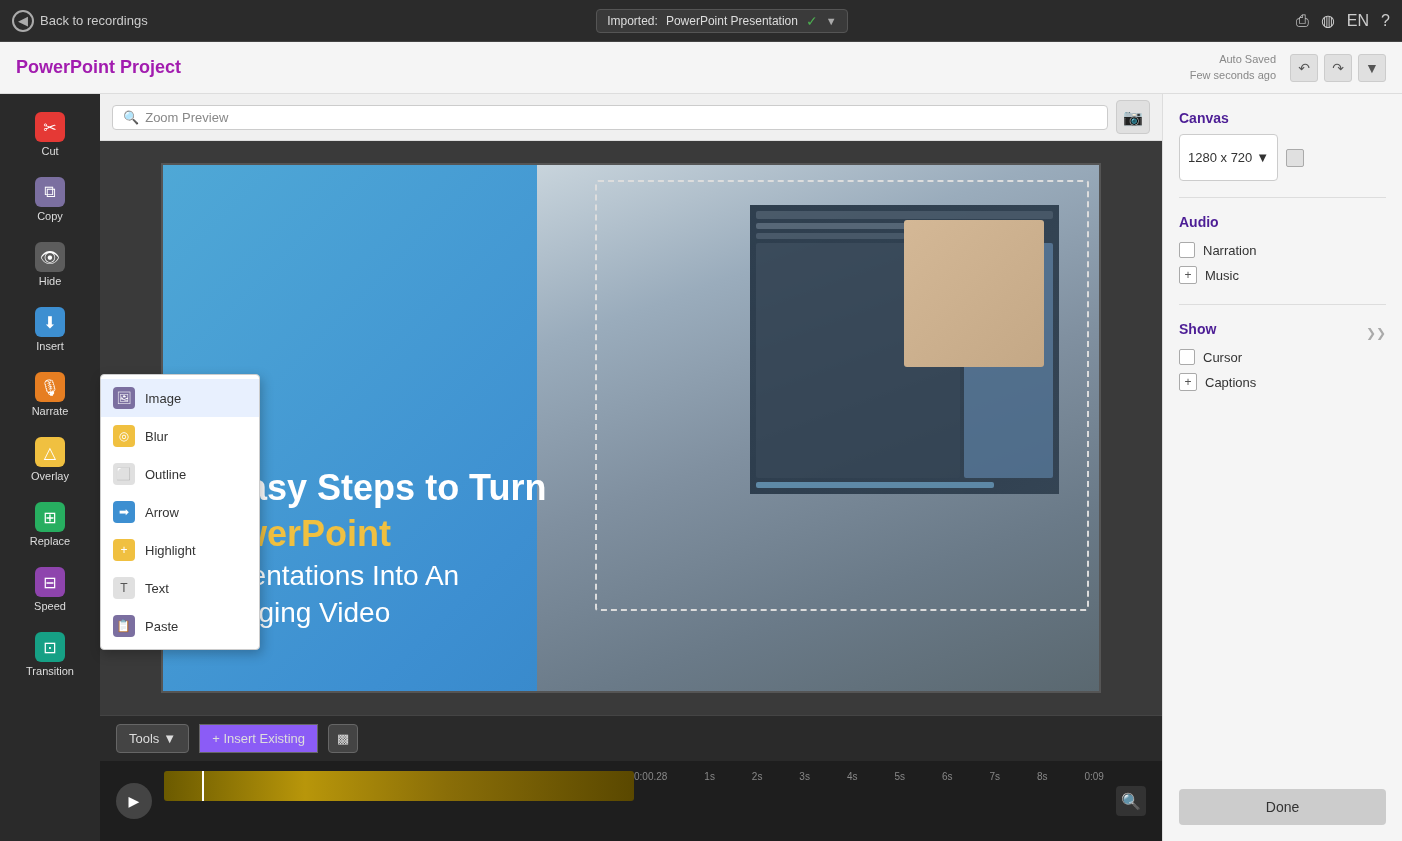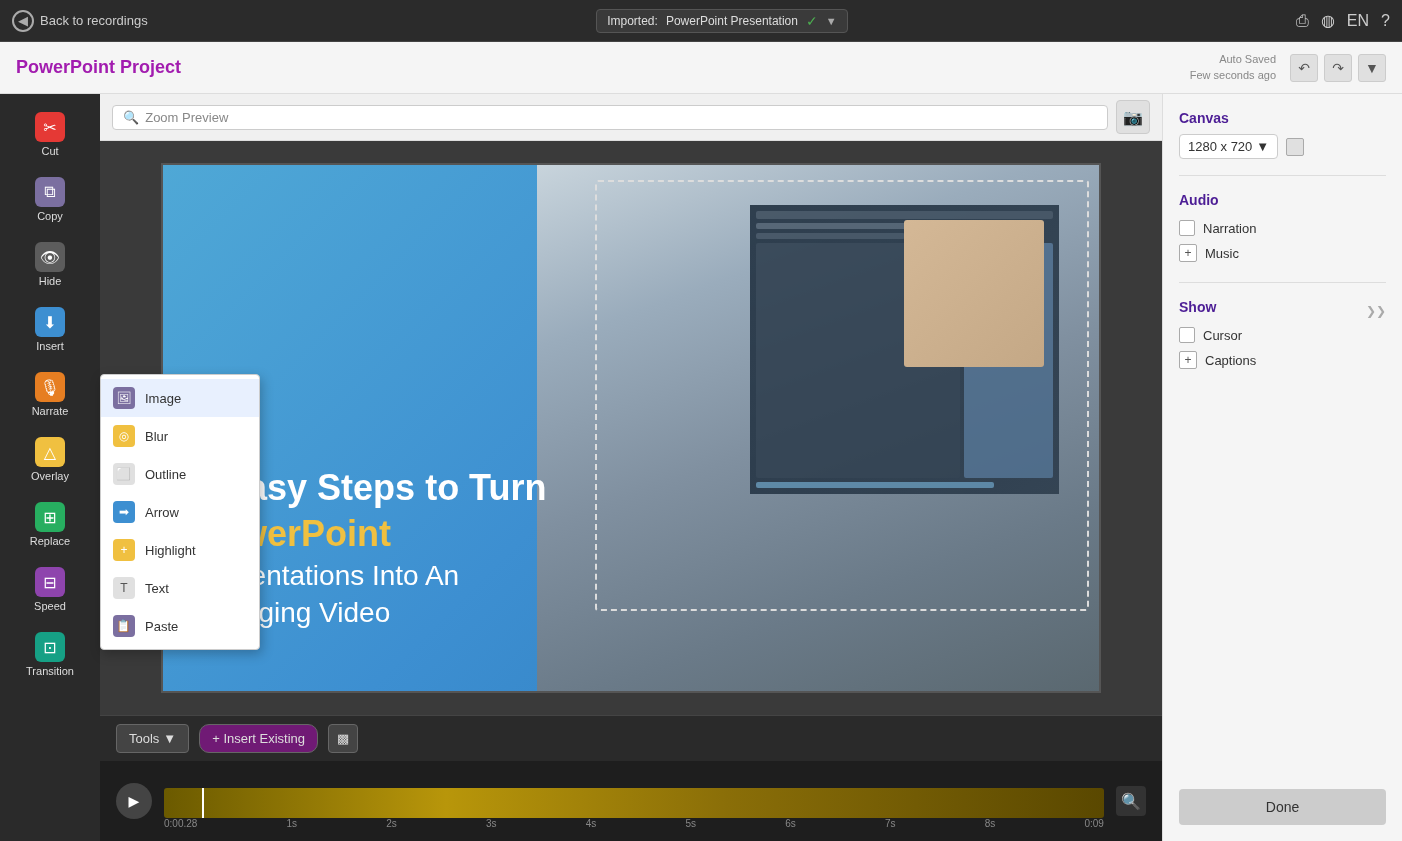--- a/index.html
+++ b/index.html
@@ -305,23 +305,23 @@
       border-radius: 4px;
       padding: 6px 12px;
       color: #ddd;
       font-size: 13px;
       cursor: pointer;
       display: flex;
       align-items: center;
       gap: 4px;
     }
     .insert-existing-btn {
-      background: #701a75;
+      background: #8b5cf6;
       border: 1px solid #666;
-      border-radius: 10px;
+      border-radius: 0;
       padding: 6px 12px;
       color: #ddd;
       font-size: 13px;
       cursor: pointer;
       display: flex;
       align-items: center;
       gap: 4px;
     }
     .cam-btn {
       background: #444;
@@ -354,21 +354,21 @@
       cursor: pointer;
       color: white;
       font-size: 14px;
       flex-shrink: 0;
     }
     .timeline-track {
       flex: 1;
       position: relative;
       height: 60px;
       display: flex;
-      flex-direction: column;
+      flex-direction: row;
       justify-content: flex-end;
     }
     .time-marks {
       width: 100%;
       display: flex;
       justify-content: space-between;
       font-size: 10px;
       color: #888;
       padding-bottom: 2px;
     }
@@ -420,21 +420,21 @@
     }
     .canvas-size {
       display: flex;
       align-items: center;
       gap: 8px;
     }
     .size-selector {
       background: white;
       border: 1px solid #ccc;
       border-radius: 4px;
-      padding: 4px 8px;
+      padding: 15px 8px;
       font-size: 13px;
       display: flex;
       align-items: center;
       gap: 4px;
       cursor: pointer;
       color: #333;
     }
     .size-checkbox {
       width: 18px;
       height: 18px;

